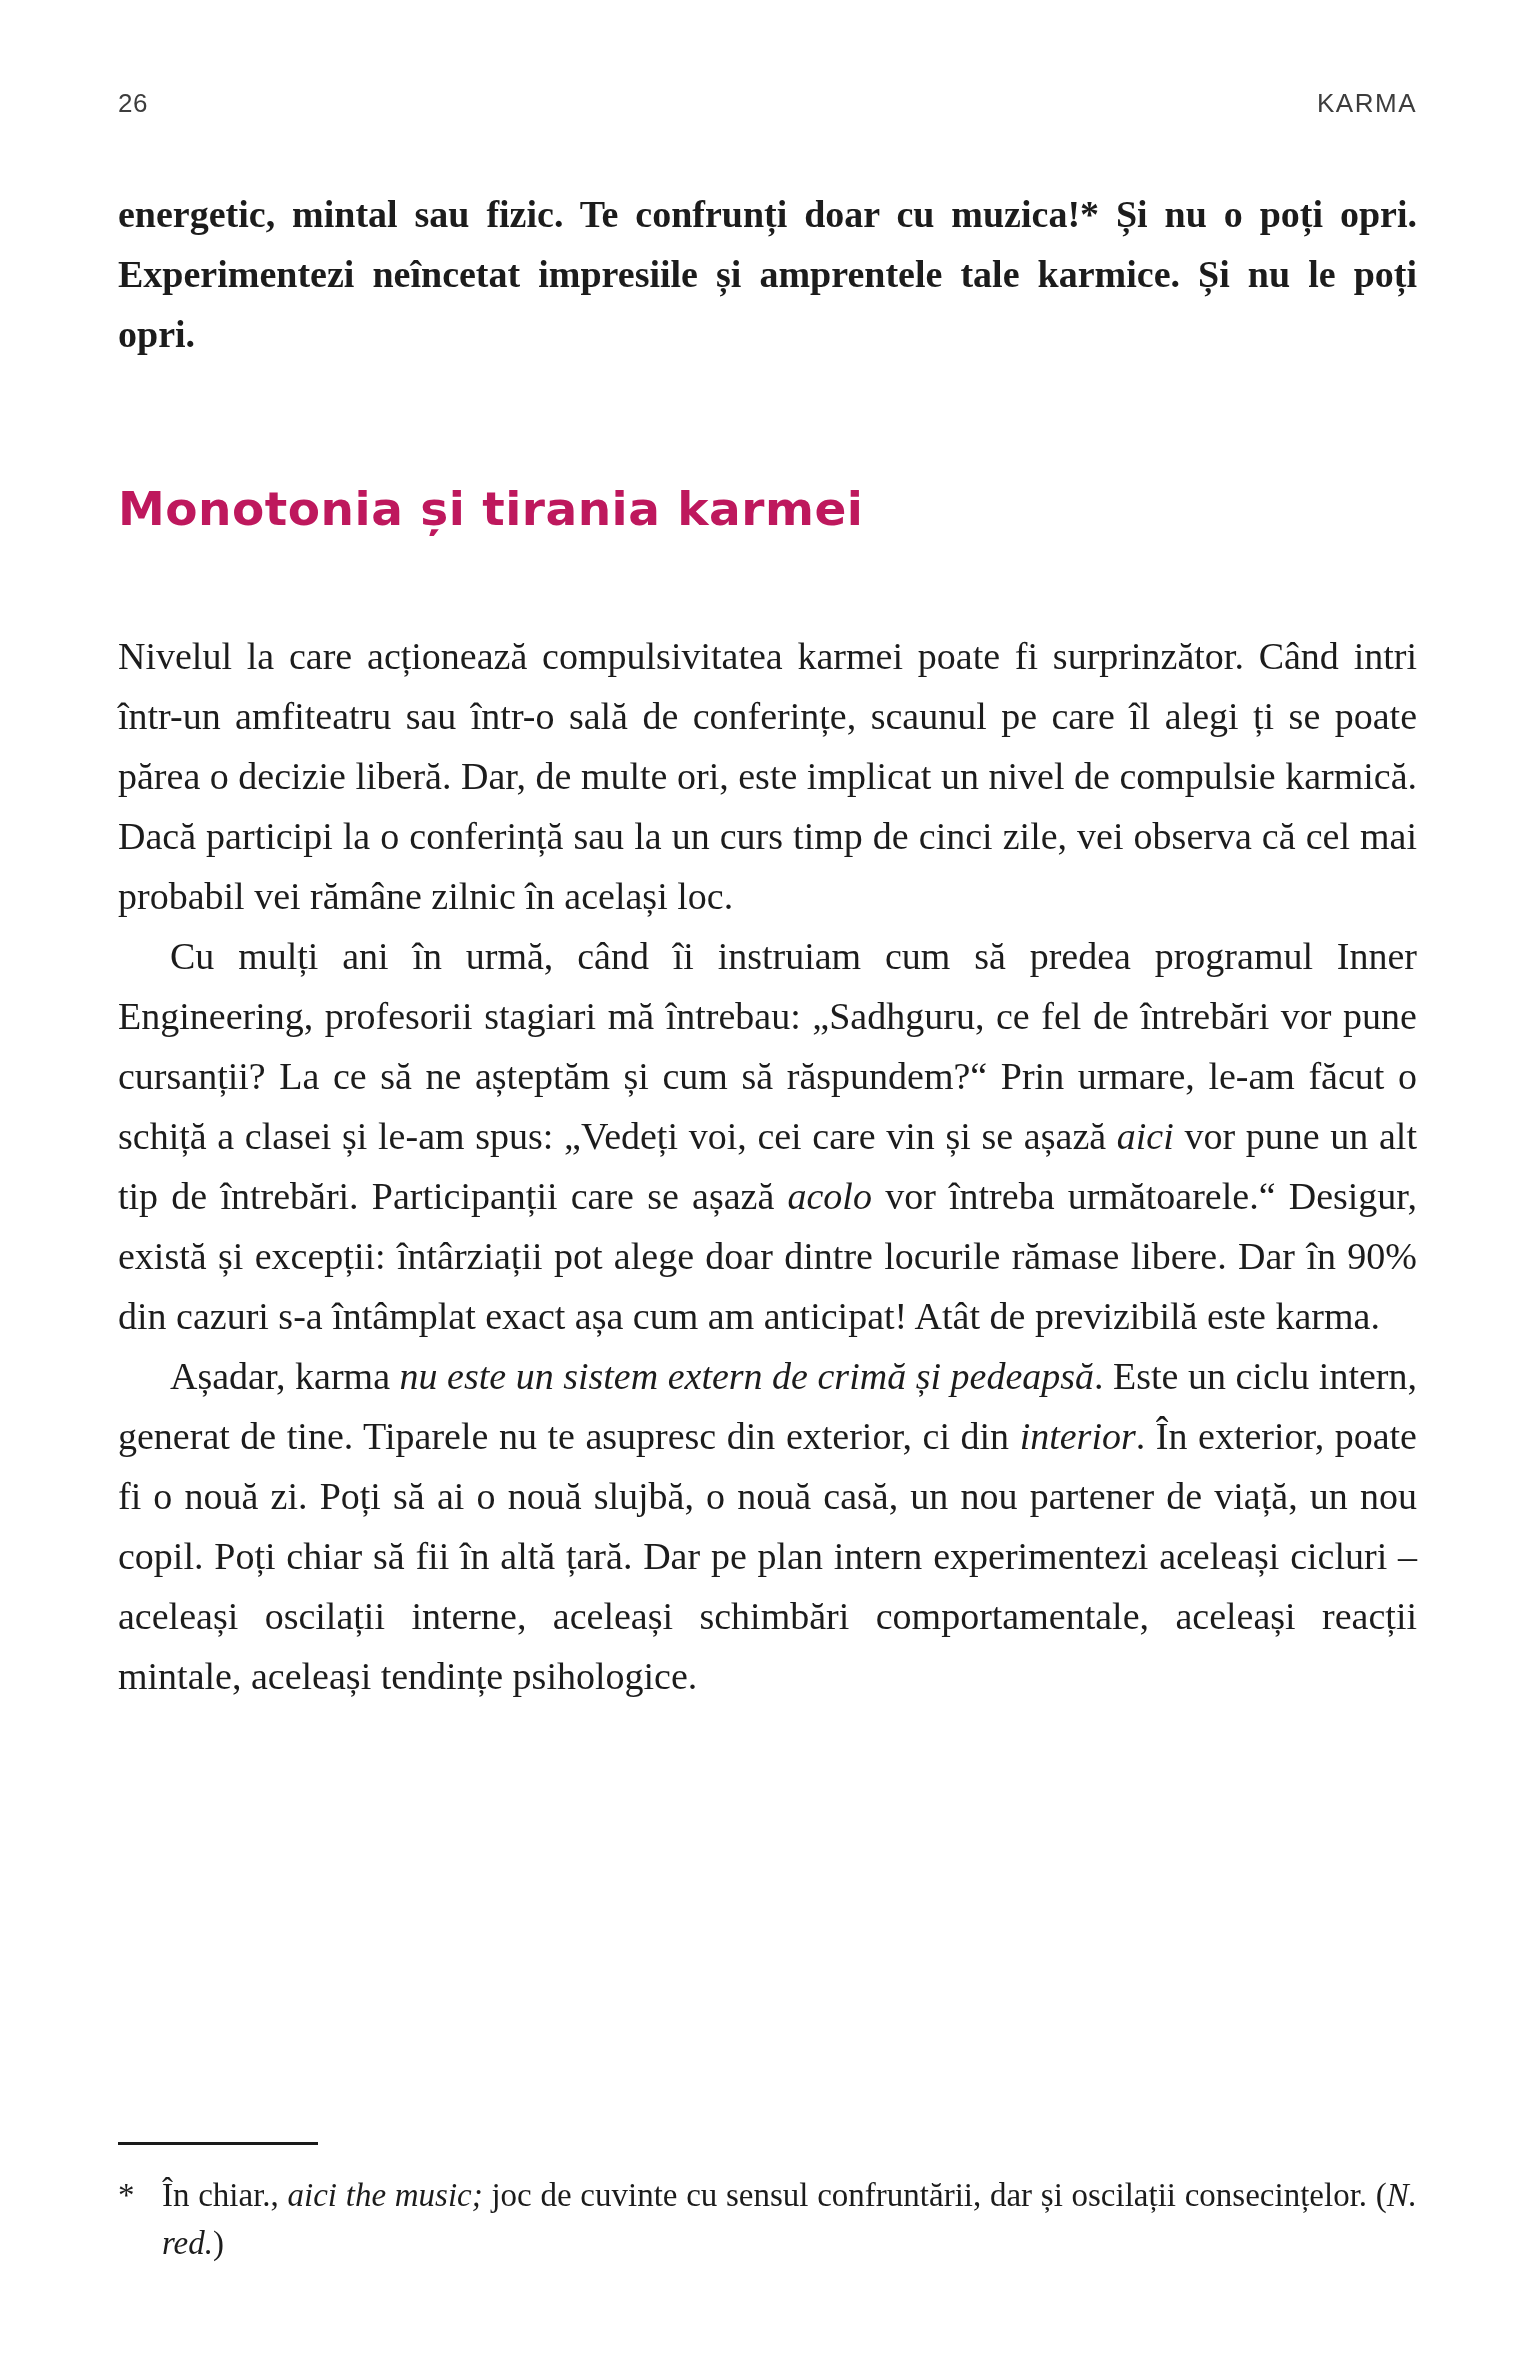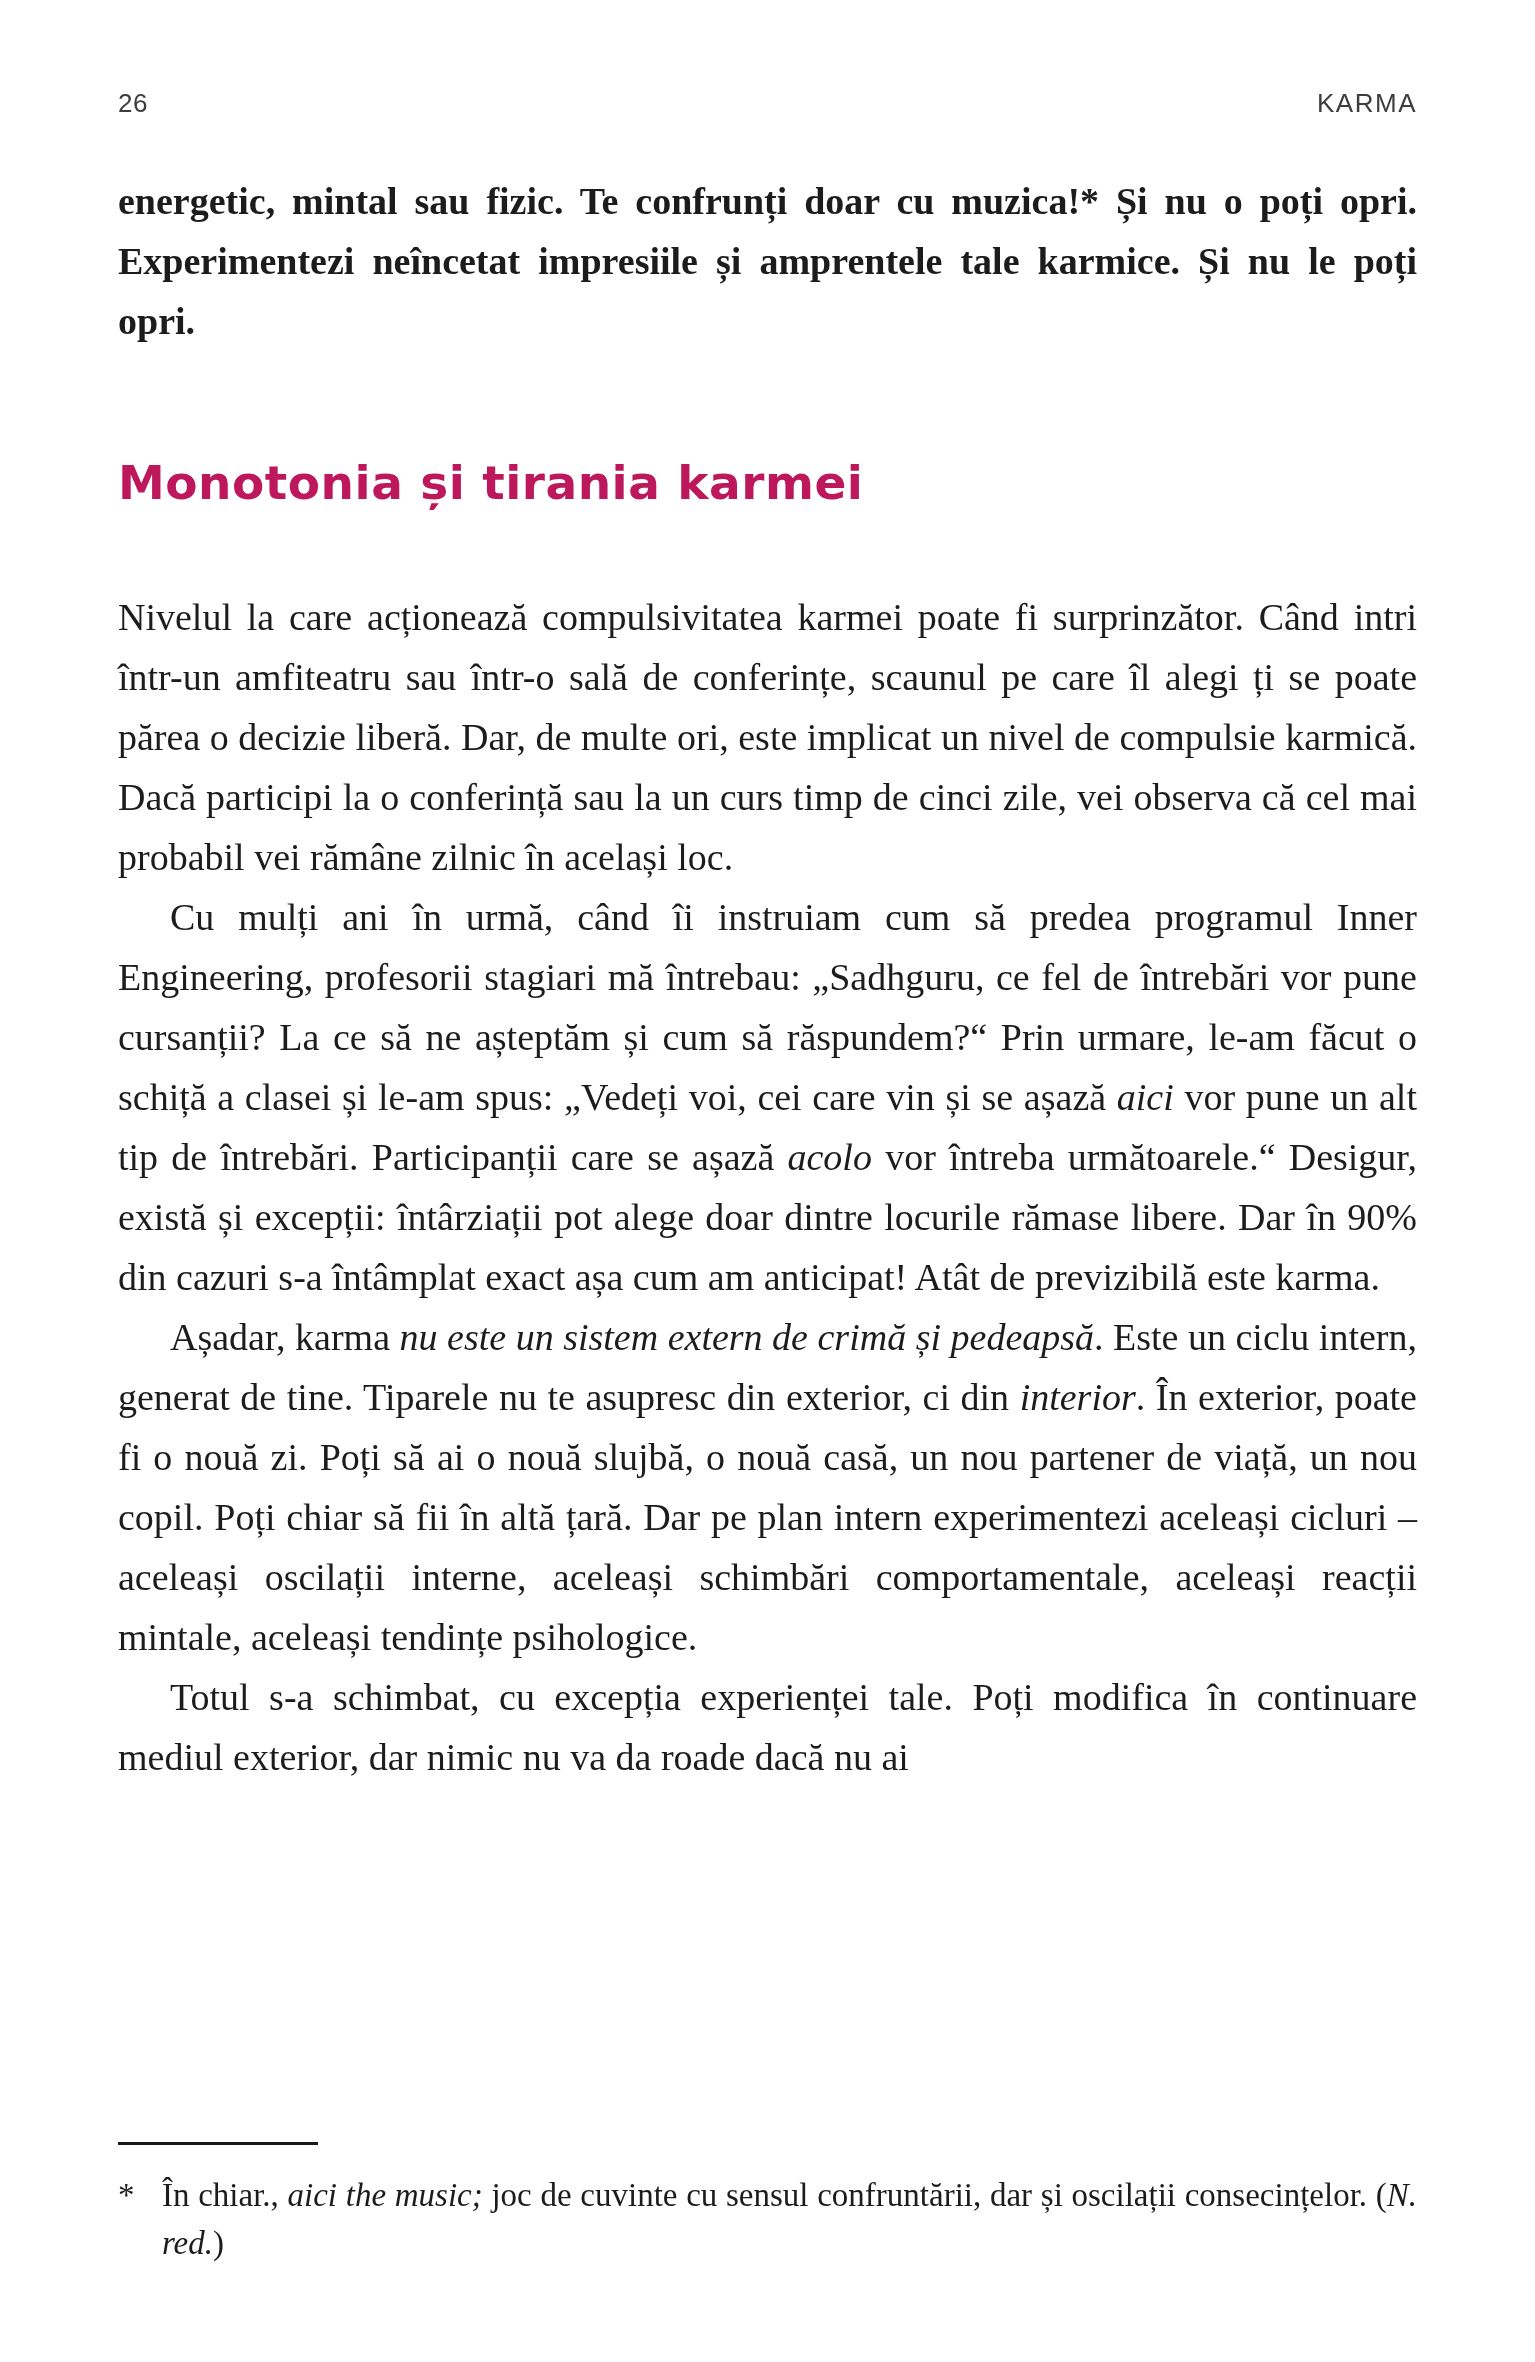--- a/index.html
+++ b/index.html
@@ -10,20 +10,21 @@
   }
   .book-page {
     position: relative;
     width: 1535px;
     height: 2362px;
     background: #ffffff;
     padding: 88px 118px 95px 118px;
     display: flex;
     flex-direction: column;
     overflow: hidden;
+    gap: 13px;
   }
   .running-head {
     display: flex;
     justify-content: space-between;
     align-items: baseline;
     font-family: "Liberation Sans", sans-serif;
     font-size: 26px;
     color: #3d3d3d;
   }
   .page-number { letter-spacing: 0.5px; }
@@ -87,21 +88,20 @@
   <div class="body-text intro-block">
     <p>energetic, mintal sau fizic. Te confrunți doar cu muzica!* Și nu o poți opri. Experimentezi neîncetat impresiile și amprentele tale karmice. Și nu le poți opri.</p>
   </div>
 
   <h1 class="section-heading">Monotonia și tirania karmei</h1>
 
   <div class="body-text">
     <p>Nivelul la care acționează compulsivitatea karmei poate fi surprinzător. Când intri într-un amfiteatru sau într-o sală de conferințe, scaunul pe care îl alegi ți se poate părea o decizie liberă. Dar, de multe ori, este implicat un nivel de compulsie karmică. Dacă participi la o conferință sau la un curs timp de cinci zile, vei observa că cel mai probabil vei rămâne zilnic în același loc.</p>
     <p class="indent"><span>Cu mulți ani în urmă, când îi instruiam cum să predea programul Inner Engineering, profesorii stagiari mă întrebau: „Sadhguru, ce fel de întrebări vor pune cursanții? La ce să ne așteptăm și cum să răspundem?“ Prin urmare, le-am făcut o schiță a clasei și le-am spus: „Vedeți voi, cei care vin și se așază </span><span class="italic">aici</span><span> vor pune un alt tip de întrebări. Participanții care se așază </span><span class="italic">acolo</span><span> vor întreba următoarele.“ Desigur, există și excepții: întârziații pot alege doar dintre locurile rămase libere. Dar în 90% din cazuri s-a întâmplat exact așa cum am anticipat! Atât de previzibilă este karma.</span></p>
     <p class="indent"><span>Așadar, karma </span><span class="italic">nu este un sistem extern de crimă și pedeapsă</span><span>. Este un ciclu intern, generat de tine. Tiparele nu te asupresc din exterior, ci din </span><span class="italic">interior</span><span>. În exterior, poate fi o nouă zi. Poți să ai o nouă slujbă, o nouă casă, un nou partener de viață, un nou copil. Poți chiar să fii în altă țară. Dar pe plan intern experimentezi aceleași cicluri – aceleași oscilații interne, aceleași schimbări comportamentale, aceleași reacții mintale, aceleași tendințe psihologice.</span></p>
-    <p class="indent">Totul s-a schimbat, cu excepția experienței tale. Poți modifica în continuare mediul exterior, dar nimic nu va da roade dacă nu ai</p>
   </div>
 
   <div class="footnote-block">
     <hr class="footnote-rule">
     <div class="footnote">
       <span class="footnote-marker">*</span>
       <span class="footnote-text"><span>În chiar., </span><span class="italic">aici the music;</span><span> joc de cuvinte cu sensul confruntării, dar și oscilații consecințelor. (</span><span class="italic">N. red.</span><span>)</span></span>
     </div>
   </div>
 

